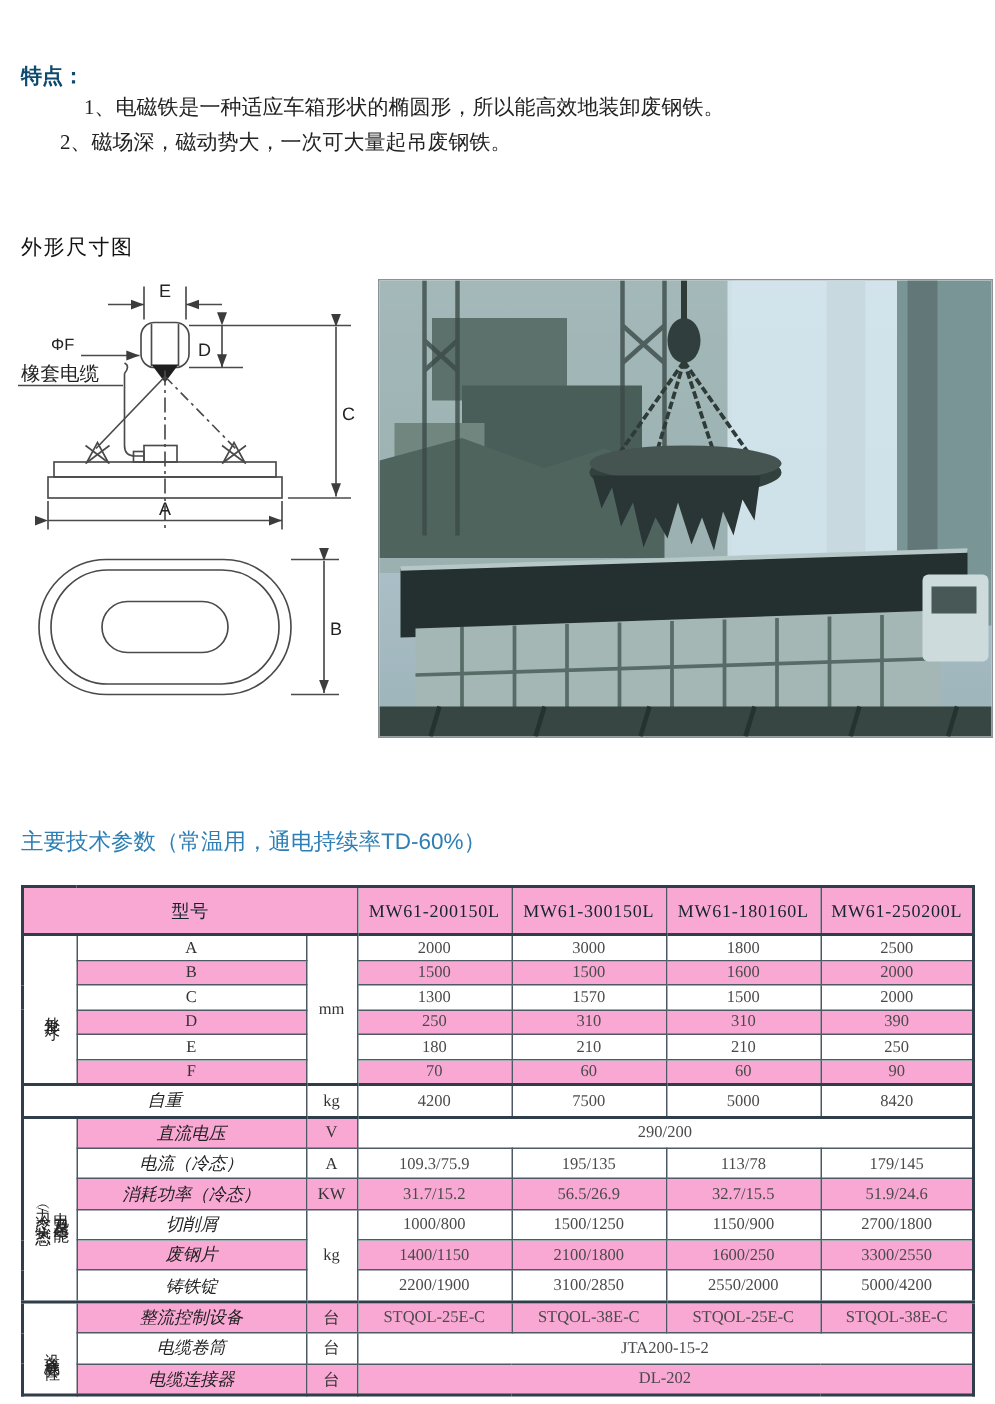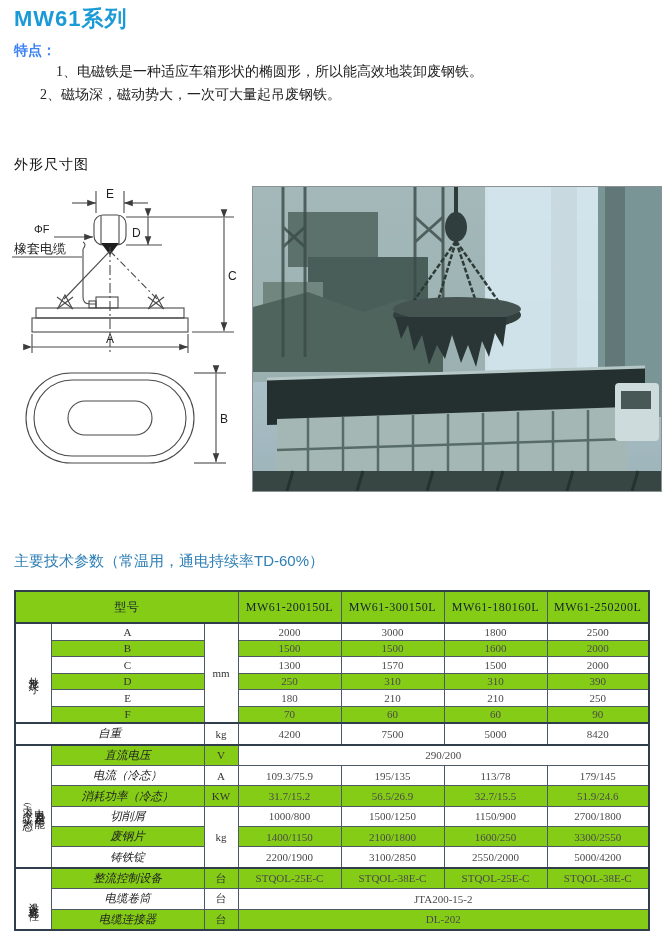--- a/index.html
+++ b/index.html
@@ -3,21 +3,21 @@
 <meta charset="utf-8">
 <style>
   html,body{margin:0;padding:0;background:#fff;}
   .page{position:relative;width:663px;height:936px;background:#fff;overflow:hidden;
         font-family:"Liberation Serif",serif;color:#1a1a1a;}
   .abs{position:absolute;}
 
   .main-title{left:14px;top:4px;font-family:"Liberation Sans",sans-serif;
               font-weight:bold;font-size:22px;color:#1a9ad7;letter-spacing:1px;}
   .feat-head{left:14px;top:42px;font-family:"Liberation Sans",sans-serif;
-             font-weight:bold;font-size:14px;color:#3b82f6;}
+             font-weight:bold;font-size:14px;color:#0c4a6e;}
   .feat-item1{left:56px;top:63px;font-size:14px;color:#222;}
   .feat-item2{left:40px;top:86px;font-size:14px;color:#222;text-align:right;}
 
   .dia-head{left:14px;top:156px;font-family:Liberation Serif, serif;
             font-size:14px;color:#111;letter-spacing:1px;}
 
   .tbl-head{left:14px;top:552px;font-family:"Liberation Sans",sans-serif;
             font-size:15px;color:#2e7fb5;}
 
   svg text{font-family:"Liberation Sans",sans-serif;}
@@ -28,32 +28,31 @@
              border-collapse:collapse;table-layout:fixed;
              border:2px solid #2f3e4a;}
   table.spec td{border:1px solid #4d5a66;text-align:center;vertical-align:middle;
                 padding:0;font-size:11px;color:#4a4a4a;background:#fff;
                 font-family:"Liberation Serif",serif;overflow:hidden;}
   table.spec tr.hdr td{height:30px;font-size:12px;color:#15242e;letter-spacing:0.5px;
                        border-bottom:2px solid #2f3e4a;}
   table.spec td.lab{font-size:11.5px;font-style:italic;color:#222;}
   table.spec td.dim{font-style:normal;font-size:11px;color:#333;}
   table.spec td.unit{font-size:11px;color:#333;margin-top:20px;}
-  table.spec td.blu{background:#84cc16;}
+  table.spec td.blu{background:#f9a8d4;}
   table.spec tr.sec td{border-top:2px solid #2f3e4a;}
   .vgroup{writing-mode:vertical-rl;margin:0 auto;font-style:normal;
           font-size:10.5px;letter-spacing:2px;color:#222;line-height:1.15;}
   .vgroup span{display:block;}
 </style>
 </head>
 <body>
 
 <div class="page">
 
-  <div class="abs main-title">MW61系列</div>
   <div class="abs feat-head">特点：</div>
   <div class="abs feat-item1">1、电磁铁是一种适应车箱形状的椭圆形，所以能高效地装卸废钢铁。</div>
   <div class="abs feat-item2">2、磁场深，磁动势大，一次可大量起吊废钢铁。</div>
 
   <div class="abs dia-head">外形尺寸图</div>
 
   <svg class="abs" style="left:10px;top:185px;" width="232" height="312" viewBox="0 0 232 312">
     <defs>
       <marker id="ar" markerWidth="9" markerHeight="8" refX="8" refY="4" orient="auto">
         <polygon points="0,1 8,4 0,7" fill="#3c3c3c"></polygon>

